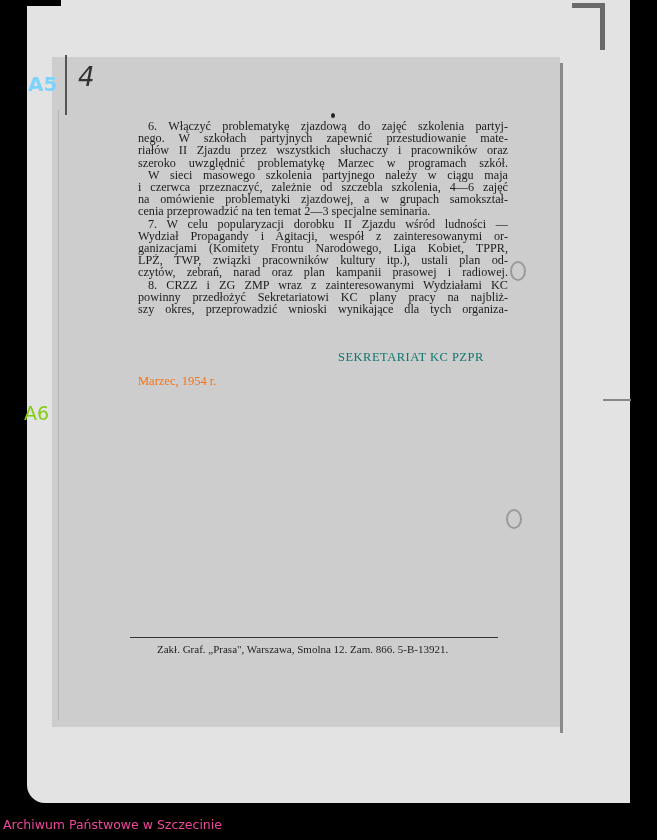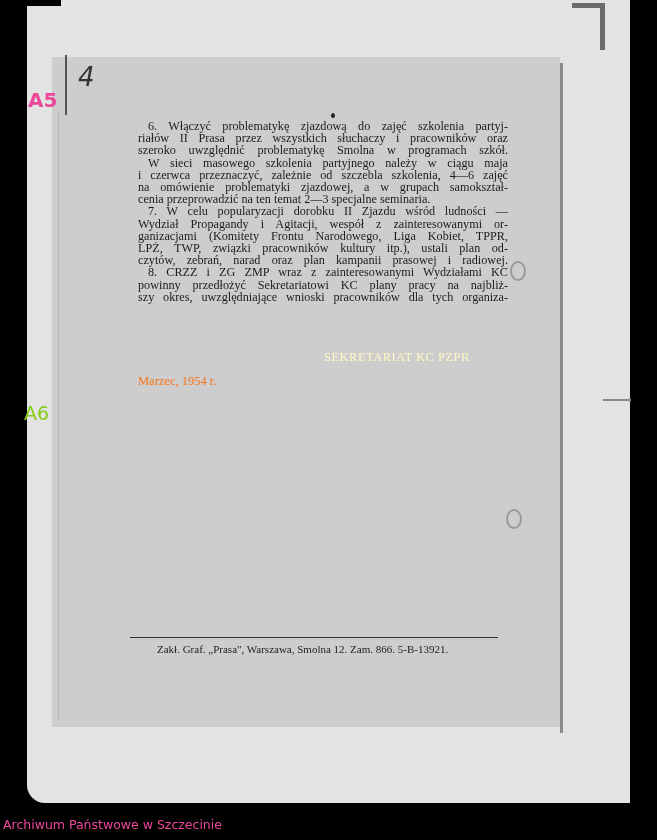--- a/index.html
+++ b/index.html
@@ -16,21 +16,21 @@
     position: absolute; left: 27px; top: 0; width: 34px; height: 6px; background:#000;
   }
   .corner-mark {
     position: absolute; left: 572px; top: 3px; width: 33px; height: 47px;
     border-top: 5px solid #6a6a6a; border-right: 5px solid #6a6a6a; box-sizing: border-box;
   }
   .frame-label {
     position: absolute; font-family: "DejaVu Sans", sans-serif; font-weight: bold;
     font-size: 20px; color: #7a7a7a;
   }
-  .frame-a5 { left: 28px; top: 88px; color:#ec4899; }
+  .frame-a5 { left: 28px; top: 72px; color:#7dd3fc; }
   .frame-a6 { left: 24px; top: 402px; color:#84cc16; font-weight: normal; font-size: 19px;}
   .vline { position: absolute; background: #7a7a7a; }
   .vline-left { left: 65px; top: 55px; width: 2px; height: 60px; background:#555; }
   .vline-left2 { left: 58px; top: 110px; width: 1px; height: 610px; background:#b8b8b8; }
   .vline-right { left: 560px; top: 63px; width: 3px; height: 670px; background:#8a8a8a; }
   .tick-right { left: 603px; top: 399px; width: 28px; height: 2px; background:#888; }
   .handmark {
     position: absolute; left: 78px; top: 62px; font-family: "DejaVu Sans", sans-serif;
     font-size: 26px; color: #333; font-style: italic;
   }
@@ -40,21 +40,21 @@
   }
   .text {
     position: absolute; left: 138px; top: 120px; width: 370px;
     font-size: 12.2px; line-height: 12.2px; color: #1c1c1c; text-align: justify;
   }
   .text p { margin: 0; }
   .line { display: block; white-space: nowrap; text-align-last: justify; }
   .line.last { text-align-last: left; }
   .indent { padding-left: 10px; }
   .signature {
-    position: absolute; left: 324px; top: 350px; font-size: 12.5px; color: #fef9c3; letter-spacing: 0.5px;
+    position: absolute; left: 338px; top: 350px; font-size: 12.5px; color: #0f766e; letter-spacing: 0.5px;
   }
   .date {
     position: absolute; left: 138px; top: 374px; font-size: 12.5px; color: #f97316;
   }
   .rule {
     position: absolute; left: 130px; top: 637px; width: 368px; height: 1px; background:#333;
   }
   .printer {
     position: absolute; left: 157px; top: 643px; font-size: 11px; color: #222; white-space: nowrap;
   }
@@ -86,40 +86,41 @@
 
 <div class="handmark">4</div>
 
 <div class="dot"></div>
 <div class="punch punch1"></div>
 <div class="punch punch2"></div>
 
 <div class="text">
   <p>
     <span class="line indent">6. Włączyć problematykę zjazdową do zajęć szkolenia partyj-</span>
-    <span class="line">riałów II Prasa przez wszystkich słuchaczy i pracowników oraz</span>
-    <span class="line">szeroko uwzględnić problematykę Smolna w programach szkół.</span>
+    <span class="line">nego. W szkołach partyjnych zapewnić przestudiowanie mate-</span>
+    <span class="line">riałów II Zjazdu przez wszystkich słuchaczy i pracowników oraz</span>
+    <span class="line">szeroko uwzględnić problematykę Marzec w programach szkół.</span>
   </p>
   <p>
     <span class="line indent">W sieci masowego szkolenia partyjnego należy w ciągu maja</span>
     <span class="line">i czerwca przeznaczyć, zależnie od szczebla szkolenia, 4—6 zajęć</span>
     <span class="line">na omówienie problematyki zjazdowej, a w grupach samokształ-</span>
     <span class="line last">cenia przeprowadzić na ten temat 2—3 specjalne seminaria.</span>
   </p>
   <p>
     <span class="line indent">7. W celu popularyzacji dorobku II Zjazdu wśród ludności —</span>
     <span class="line">Wydział Propagandy i Agitacji, wespół z zainteresowanymi or-</span>
     <span class="line">ganizacjami (Komitety Frontu Narodowego, Liga Kobiet, TPPR,</span>
     <span class="line">LPŻ, TWP, związki pracowników kultury itp.), ustali plan od-</span>
     <span class="line">czytów, zebrań, narad oraz plan kampanii prasowej i radiowej.</span>
   </p>
   <p>
     <span class="line indent">8. CRZZ i ZG ZMP wraz z zainteresowanymi Wydziałami KC</span>
     <span class="line">powinny przedłożyć Sekretariatowi KC plany pracy na najbliż-</span>
-    <span class="line">szy okres, uwzględniające wnioski pracowników dla tych organiza-</span>
+    <span class="line">szy okres, przeprowadzić wnioski wynikające dla tych organiza-</span>
   </p>
 </div>
 
 <div class="signature">SEKRETARIAT KC PZPR</div>
 <div class="date">Marzec, 1954 r.</div>
 
 <div class="rule"></div>
 <div class="printer">Zakł. Graf. „Prasa", Warszawa, Smolna 12. Zam. 866. 5-B-13921.</div>
 
 <div class="footer">Archiwum Państwowe w Szczecinie</div>

